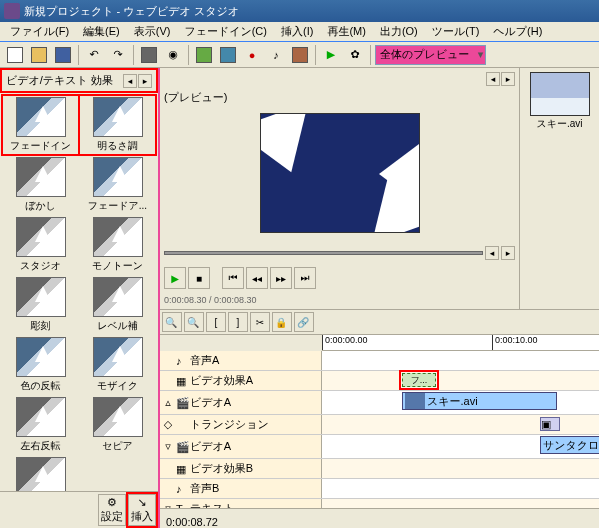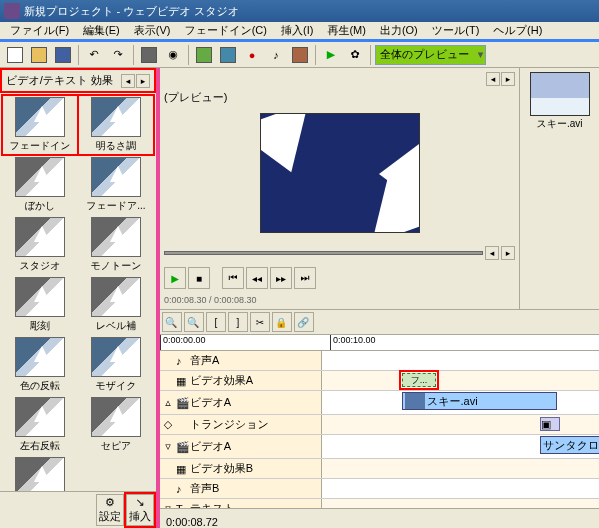--- a/index.html
+++ b/index.html
@@ -1,28 +1,28 @@
 <!DOCTYPE html>
 <html><head>
 <meta charset="utf-8">
 <style>
 *{box-sizing:border-box;margin:0;padding:0;font-family:"MS UI Gothic",sans-serif;font-size:11px}
 body{background:#ece9d8;width:599px;height:528px;overflow:hidden}
 .titlebar{background:linear-gradient(#3a6ea5,#2a5a95);color:#fff;height:22px;display:flex;align-items:center;padding:0 4px;gap:4px}
 .titlebar .ico{width:16px;height:16px;background:#6b4a8a;border-radius:2px}
-.menubar{background:#ece9d8;height:20px;display:flex;align-items:center;padding:0 4px;gap:2px;border-bottom:3px solid #3b82f6}
+.menubar{background:#ece9d8;height:20px;display:flex;align-items:center;padding:0 4px;gap:2px;border-bottom:1px solid #3b82f6}
 .menubar span{padding:2px 6px;cursor:default}
 .toolbar{background:#ece9d8;height:26px;display:flex;align-items:center;padding:0 4px;gap:2px;border-bottom:1px solid #aca899}
 .tbtn{width:22px;height:22px;border:1px solid transparent;display:flex;align-items:center;justify-content:center;border-radius:2px}
 .sep{width:1px;height:20px;background:#aca899;margin:0 2px}
 .ico16{width:16px;height:16px;background:#888;border:1px solid #555}
-.dropdown{height:20px;border:1px solid #7f9db9;background:#84cc16;padding:0 16px 0 4px;display:flex;align-items:center;position:relative}
+.dropdown{height:20px;border:1px solid #7f9db9;background:#ec4899;padding:0 16px 0 4px;display:flex;align-items:center;position:relative}
 .dropdown:after{content:"▾";position:absolute;right:2px;color:#555}
 .main{display:flex;height:460px}
-.left{width:160px;border-right:4px solid #ec4899;display:flex;flex-direction:column}
+.left{width:160px;border-right:2px solid #ec4899;display:flex;flex-direction:column}
 .efhead{background:#ece9d8;padding:3px 4px;display:flex;align-items:center;justify-content:space-between;border:2px solid red}
 .efhead .nav{display:flex;gap:1px}
 .efhead .nav span{width:14px;height:14px;border:1px solid #aca899;background:#ece9d8;text-align:center;line-height:12px;font-size:9px}
 .efgrid{flex:1;overflow:auto;padding:4px;display:grid;grid-template-columns:1fr 1fr;gap:4px}
 .efitem{text-align:center}
 .efitem .thumb{width:50px;height:40px;margin:0 auto;border:1px solid #666;background:linear-gradient(135deg,#4a6a8a 40%,#c0d0e0 40%,#c0d0e0 55%,#fff 55%);position:relative}
 .efitem .thumb.sail:after{content:"";position:absolute;left:18px;top:8px;width:0;height:0;border-left:8px solid transparent;border-right:8px solid transparent;border-bottom:16px solid #fff}
 .efitem .thumb.gray{filter:grayscale(1)}
 .efitem .lbl{font-size:10px;padding-top:2px;white-space:nowrap;overflow:hidden}
 .efitem.hl{outline:2px solid red;outline-offset:1px}
@@ -49,21 +49,21 @@
 .timedisp{font-size:9px;color:#666;text-align:left;padding-right:20px}
 .cliplib{width:80px;border-left:1px solid #aca899;padding:4px;display:flex;flex-direction:column;gap:4px}
 .clip{text-align:center}
 .clip .ct{width:60px;height:44px;border:1px solid #333;margin:0 auto}
 .clip .ct.ski{background:linear-gradient(#b0c0e0 60%,#e8f0f8 60%)}
 .clip .ct.santa{background:linear-gradient(#2a4a8a 30%,#f0f0f0 30%)}
 .clip .cl{font-size:10px;padding-top:1px;white-space:nowrap;overflow:hidden}
 .timeline{flex:1;display:flex;flex-direction:column;background:#ece9d8;overflow:hidden}
 .tltools{display:flex;align-items:center;padding:2px;gap:2px;border-bottom:1px solid #aca899}
 .tltools .tb{width:20px;height:20px;border:1px solid #aca899;display:flex;align-items:center;justify-content:center;font-size:10px}
-.ruler{height:16px;background:#fff;border-bottom:1px solid #aca899;display:flex;position:relative;}
+.ruler{height:16px;background:#fff;border-bottom:1px solid #aca899;display:flex;position:relative;margin-left:162px}
 .ruler .mark{position:absolute;top:0;font-size:9px;border-left:1px solid #333;height:100%;padding-left:2px}
 .tracks{flex:1;overflow:auto}
 .track{height:20px;display:flex;border-bottom:1px solid #ccc}
 .track.tall{height:24px}
 .track .th{width:162px;background:#fff4da;border-right:1px solid #aca899;display:flex;align-items:center;padding:0 2px;gap:2px}
 .track .th .ex{width:12px;text-align:center}
 .track .th .ti{width:12px;height:12px}
 .track .tc{flex:1;background:#fff;position:relative}
 .track.alt .tc{background:#fff8e8}
 .clipbar{position:absolute;top:1px;height:18px;border:1px solid #447;display:flex;align-items:center;padding:0 2px;font-size:10px;overflow:hidden;white-space:nowrap}

